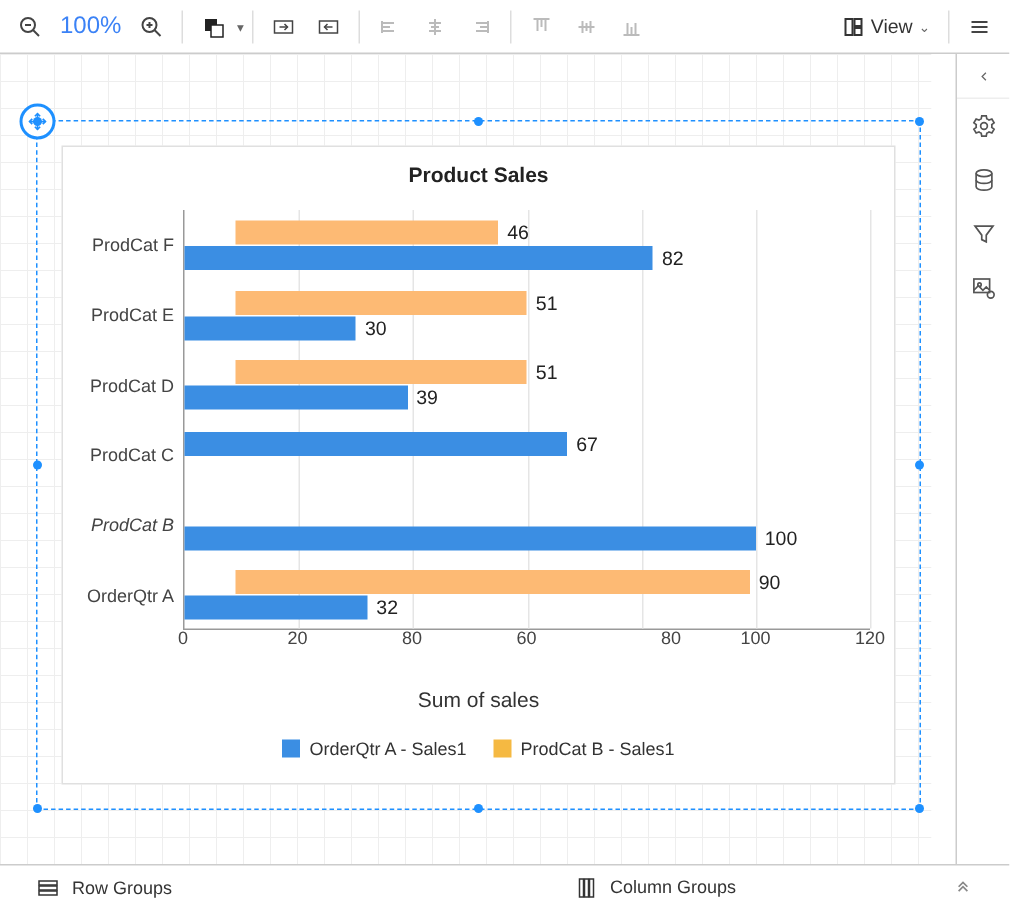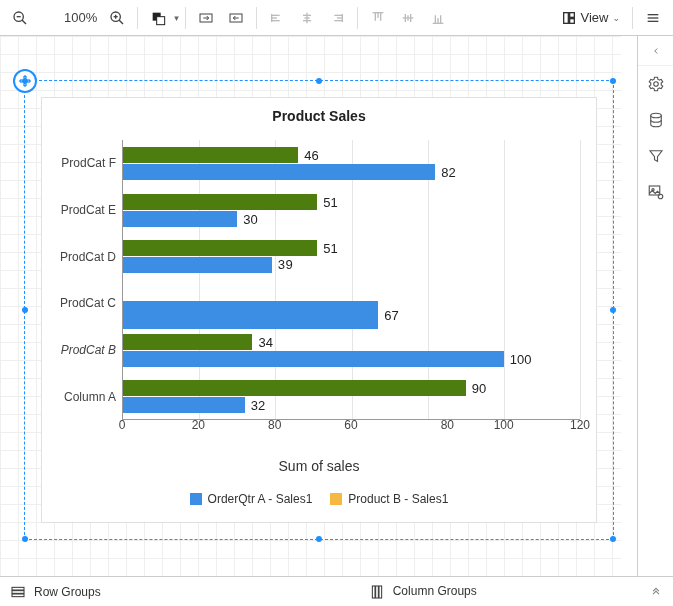--- a/index.html
+++ b/index.html
@@ -3,21 +3,21 @@
 <meta charset="utf-8">
 <style>
   * { box-sizing: border-box; margin: 0; padding: 0; }
   body { font-family: "Segoe UI", Arial, sans-serif; font-size: 12px; color: #333; background: #fff; width: 673px; height: 606px; overflow: hidden; }
   .app { display: flex; flex-direction: column; width: 100%; height: 100%; }
   .toolbar { height: 36px; border-bottom: 1px solid #ccc; display: flex; align-items: center; padding: 0 6px; gap: 2px; }
   .tb-btn { width: 28px; height: 28px; display: inline-flex; align-items: center; justify-content: center; color: #444; }
   .tb-btn.disabled { color: #bbb; }
   .tb-btn svg { width: 16px; height: 16px; }
   .tb-sep { width: 1px; height: 22px; background: #ddd; margin: 0 4px; }
-  .zoom-pct { padding: 0 4px; font-size: 13px; color: #404040; margin-left: 24px; }
+  .zoom-pct { padding: 0 4px; font-size: 16px; color: #3b82f6; }
   .spacer { flex: 1; }
   .view-btn { display: inline-flex; align-items: center; gap: 4px; font-size: 13px; color: #333; padding: 0 6px; height: 28px; }
   .main { flex: 1; display: flex; min-height: 0; gap: 16px; }
   .canvas-wrap { flex: 1; overflow: hidden; position: relative; }
   .grid-bg { position: absolute; inset: 0; background-image: linear-gradient(#eee 1px, transparent 1px), linear-gradient(90deg, #eee 1px, transparent 1px); background-size: 18px 18px; }
   .selection { position: absolute; left: 24px; top: 44px; width: 590px; height: 460px; border: 1px dashed #1e90ff; }
   .sel-handle { position: absolute; width: 6px; height: 6px; background: #1e90ff; border-radius: 50%; }
   .sh-tl { left: -3px; top: -3px; } .sh-tr { right: -3px; top: -3px; }
   .sh-bl { left: -3px; bottom: -3px; } .sh-br { right: -3px; bottom: -3px; }
   .sh-tm { left: 50%; top: -3px; margin-left: -3px; } .sh-bm { left: 50%; bottom: -3px; margin-left: -3px; }
@@ -26,33 +26,33 @@
   .chart-box { position: absolute; left: 16px; top: 16px; right: 16px; bottom: 16px; background: #fff; border: 1px solid #e0e0e0; }
   .chart-title { font-weight: bold; font-size: 14px; text-align: center; padding-top: 10px; color: #222; }
   .plot-area { position: absolute; left: 16px; top: 42px; right: 16px; bottom: 86px; }
   .y-labels { position: absolute; left: 0; top: 0; bottom: 20px; width: 64px; }
   .y-label { position: absolute; right: 6px; font-size: 12px; color: #444; transform: translateY(-50%); white-space: nowrap; }
   .bars-region { position: absolute; left: 64px; right: 0; top: 0; bottom: 20px; border-left: 1px solid #999; border-bottom: 1px solid #999; overflow: visible; }
   .gridlines { position: absolute; inset: 0; }
   .vgrid { position: absolute; top: 0; bottom: 0; width: 1px; background: #e5e5e5; }
   .bar { position: absolute; height: 16px; }
   .bar.s0 { background: #3b8ee3; }
-  .bar.s1 { background: #4d7c0f; }
+  .bar.s1 { background: #fdba74; margin-left: 34px; }
   .bar-label { position: absolute; font-size: 13px; color: #222; top: 50%; transform: translateY(-50%); padding-left: 6px; white-space: nowrap; }
   .x-axis { position: absolute; left: 64px; right: 0; bottom: 0; height: 20px; }
   .x-tick { position: absolute; top: 2px; font-size: 12px; color: #444; transform: translateX(-50%); }
   .x-title { position: absolute; left: 0; right: 0; bottom: 48px; text-align: center; font-size: 14px; color: #333; }
   .legend { position: absolute; left: 0; right: 0; bottom: 16px; display: flex; justify-content: center; gap: 18px; font-size: 12px; align-items: center; }
   .legend-item { display: inline-flex; align-items: center; gap: 6px; }
   .swatch { width: 12px; height: 12px; }
   .sidepanel { width: 36px; border-left: 1px solid #ccc; display: flex; flex-direction: column; align-items: center; }
   .side-collapse { height: 30px; width: 100%; border-bottom: 1px solid #eee; display: flex; align-items: center; justify-content: center; color: #666; }
   .side-btn { width: 36px; height: 36px; display: flex; align-items: center; justify-content: center; color: #555; }
   .side-btn svg { width: 18px; height: 18px; }
-  .footer { height: 30px; border-top: 1px solid #ccc; display: flex; align-items: center; padding: 0 10px; gap: 8px; font-size: 12px; color: #333; }
+  .footer { height: 30px; border-top: 1px solid #ccc; display: flex; align-items: center; padding: 0 24px; gap: 8px; font-size: 12px; color: #333; }
   .footer .col-groups { margin-left: 260px; display: inline-flex; align-items: flex-start; gap: 8px; }
   .footer .expand { margin-left: auto; color: #888; }
 </style>
 </head>
 <body>
 
 <div class="app">
   <div class="toolbar">
     <div class="tb-btn">
       <svg viewBox="0 0 24 24" fill="none" stroke="currentColor" stroke-width="2">
@@ -188,21 +188,21 @@
 
         <div class="chart-box">
           <div class="chart-title">Product Sales</div>
           <div class="plot-area" id="plot-area">
             <div class="y-labels" id="y-labels" style="height: 280px;">
                 <div class="y-label" style="top: 23.3333px;">ProdCat F</div>
                 <div class="y-label" style="top: 70px;">ProdCat E</div>
                 <div class="y-label" style="top: 116.667px;">ProdCat D</div>
                 <div class="y-label" style="top: 163.333px;">ProdCat C</div>
                 <div class="y-label" style="top: 210px; font-style: italic;">ProdCat B</div>
-                <div class="y-label" style="top: 256.667px;">Column A</div>
+                <div class="y-label" style="top: 256.667px;">OrderQtr A</div>
               </div>
             <div class="bars-region" id="bars-region" style="height: 280px;">
               <div class="gridlines" id="gridlines">
                   <div class="vgrid" style="left: 16.6667%;"></div>
                   <div class="vgrid" style="left: 33.3333%;"></div>
                   <div class="vgrid" style="left: 50%;"></div>
                   <div class="vgrid" style="left: 66.6667%;"></div>
                   <div class="vgrid" style="left: 83.3333%;"></div>
                   <div class="vgrid" style="left: 100%;"></div>
                 </div>
@@ -215,27 +215,24 @@
                 <div class="bar s1" style="top: 53.5px; width: 42.5%; height: 16px;">
                   <div class="bar-label" style="left: 100%;">51</div>
                 </div>
                 <div class="bar s0" style="top: 70.5px; width: 25%; height: 16px;">
                   <div class="bar-label" style="left: 100%;">30</div>
                 </div>
                 <div class="bar s1" style="top: 100.167px; width: 42.5%; height: 16px;">
                   <div class="bar-label" style="left: 100%;">51</div>
                 </div>
                 <div class="bar s0" style="top: 117.167px; width: 32.5%; height: 16px;">
-                  <div class="bar-label" style="left: 100%; font-family: Liberation Mono, monospace;">39</div>
-                </div>
-                <div class="bar s0" style="top: 161px; width: 55.8333%; height: 28px;">
+                  <div class="bar-label" style="left: 100%;">39</div>
+                </div>
+                <div class="bar s0" style="top: 148px; width: 55.8333%; height: 16px;">
                   <div class="bar-label" style="left: 100%;">67</div>
-                </div>
-                <div class="bar s1" style="top: 193.5px; width: 28.3333%; height: 16px;">
-                  <div class="bar-label" style="left: 100%;">34</div>
                 </div>
                 <div class="bar s0" style="top: 210.5px; width: 83.3333%; height: 16px;">
                   <div class="bar-label" style="left: 100%;">100</div>
                 </div>
                 <div class="bar s1" style="top: 240.167px; width: 75%; height: 16px;">
                   <div class="bar-label" style="left: 100%;">90</div>
                 </div>
                 <div class="bar s0" style="top: 257.167px; width: 26.6667%; height: 16px;">
                   <div class="bar-label" style="left: 100%;">32</div>
                 </div>
@@ -251,21 +248,21 @@
               </div>
           </div>
           <div class="x-title">Sum of sales</div>
           <div class="legend" id="legend">
               <div class="legend-item">
                 <span class="swatch" style="background: rgb(59, 142, 227);"></span>
                 <span>OrderQtr A - Sales1</span>
               </div>
               <div class="legend-item">
                 <span class="swatch" style="background: rgb(245, 185, 66);"></span>
-                <span>Product B - Sales1</span>
+                <span>ProdCat B - Sales1</span>
               </div>
             </div>
         </div>
       </div>
     </div>
 
     <div class="sidepanel">
       <div class="side-collapse">
         <svg viewBox="0 0 24 24" width="10" height="10" fill="none" stroke="currentColor" stroke-width="2">
             <polyline points="15 6 9 12 15 18"></polyline>

